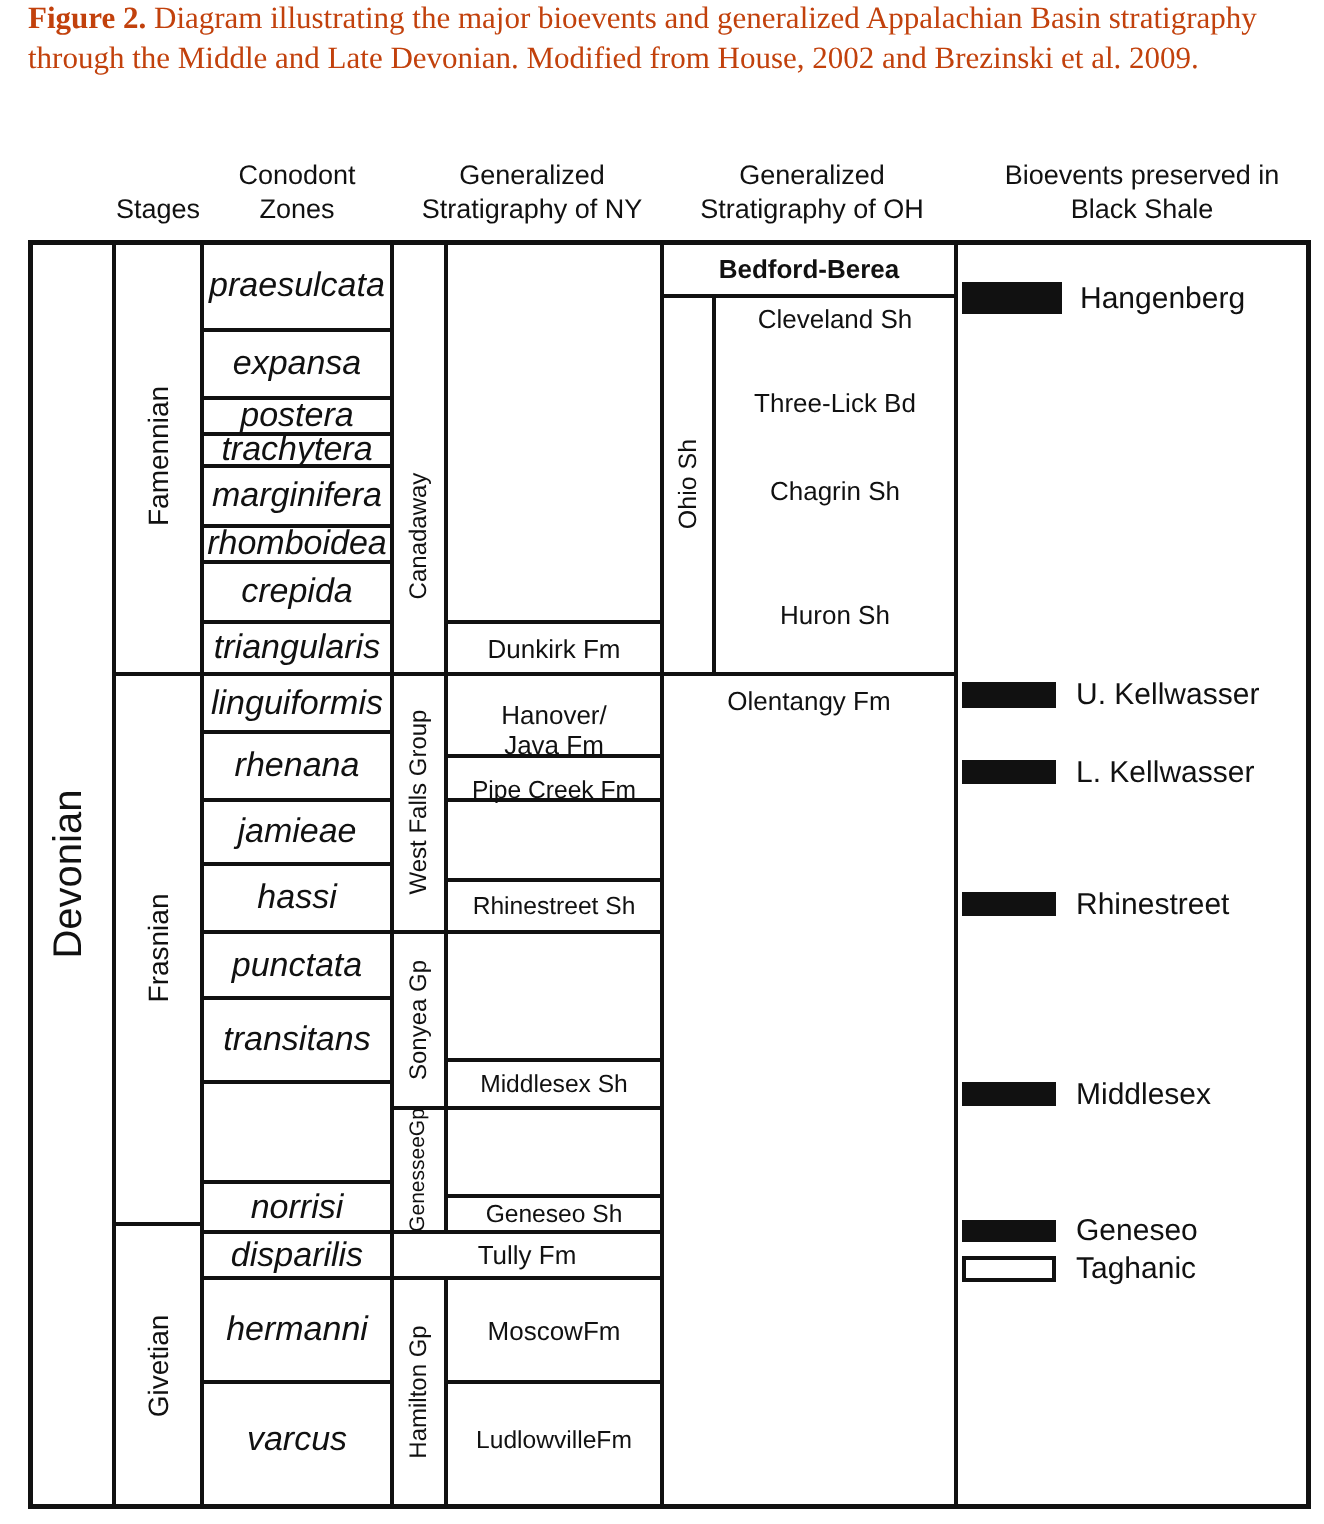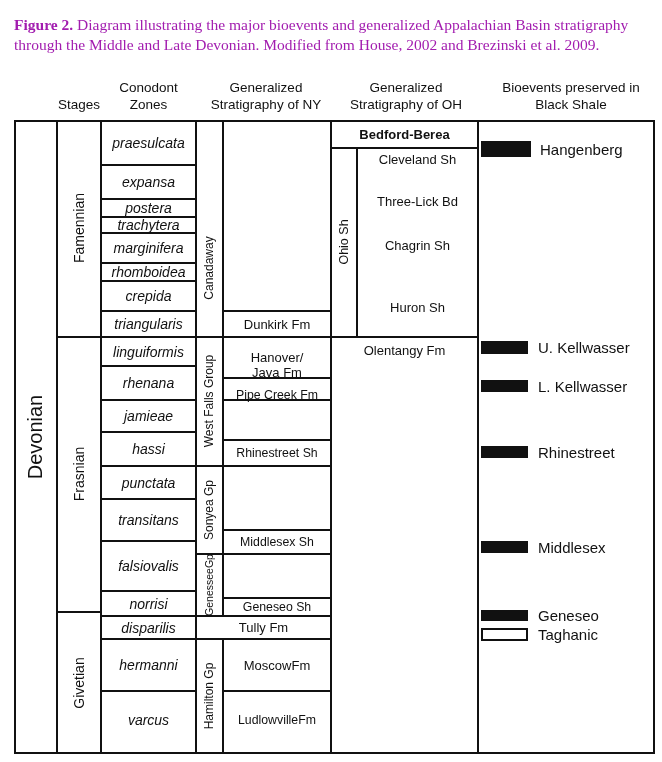--- a/index.html
+++ b/index.html
@@ -3,27 +3,27 @@
 <meta charset="utf-8">
 <style>
   * { margin:0; padding:0; box-sizing:border-box; }
   body { background:#fff; }
   #canvas {
     position:relative; width:662px; height:762px; background:#ffffff;
     font-family:"Liberation Sans", sans-serif; color:#111;
     overflow:hidden;
   }
   .caption {
-    position:absolute; left:14px; top:15px; width:640px;
-    font-family:"Liberation Serif", serif; font-size:15.5px; line-height:1.28; color:#a21caf;
+    position:absolute; left:14px; top:0; width:640px;
+    font-family:"Liberation Serif", serif; font-size:15.5px; line-height:1.28; color:#c2410c;
   }
   .caption .figlabel { font-weight:bold; }
   .hdr { position:absolute; font-size:13.5px; line-height:1.25; text-align:center; color:#111; }
   .cell { position:absolute; display:flex; align-items:center; justify-content:center; text-align:center; }
-  .zone { left:101px; width:95px; font-style:italic; font-size:14px; }
+  .zone { left:101px; width:95px; font-style:italic; font-size:17px; }
   .fm { font-size:13px; }
   .fm-sm { font-size:12.3px; }
   .vtext {
     position:absolute; white-space:nowrap;
     transform: translate(-50%,-50%) rotate(-90deg);
     font-size:14px;
   }
   .bio-bar { position:absolute; background:#111; }
   .bio-bar[data-filled="false"] { background:#fff; border:2.5px solid #111; }
   .bio-label { position:absolute; display:flex; align-items:center; font-size:15px; }
@@ -71,21 +71,20 @@
   <div class="cell zone" style="top:233px;height:30px;">marginifera</div>
   <div class="cell zone" style="top:263px;height:18px;">rhomboidea</div>
   <div class="cell zone" style="top:281px;height:30px;">crepida</div>
   <div class="cell zone" style="top:311px;height:26px;">triangularis</div>
   <div class="cell zone" style="top:337px;height:29px;">linguiformis</div>
   <div class="cell zone" style="top:366px;height:34px;">rhenana</div>
   <div class="cell zone" style="top:400px;height:32px;">jamieae</div>
   <div class="cell zone" style="top:432px;height:34px;">hassi</div>
   <div class="cell zone" style="top:466px;height:33px;">punctata</div>
   <div class="cell zone" style="top:499px;height:42px;">transitans</div>
-  <div class="cell zone" style="top:541px;height:50px;">falsiovalis</div>
   <div class="cell zone" style="top:591px;height:25px;">norrisi</div>
   <div class="cell zone" style="top:616px;height:23px;">disparilis</div>
   <div class="cell zone" style="top:639px;height:52px;">hermanni</div>
   <div class="cell zone" style="top:691px;height:58px;">varcus</div>
 
   <div class="vtext" style="left:209px;top:268px;font-size:12px;">Canadaway</div>
   <div class="vtext" style="left:209px;top:401px;font-size:12px;">West Falls Group</div>
   <div class="vtext" style="left:209px;top:510px;font-size:12px;">Sonyea Gp</div>
   <div class="vtext" style="left:209px;top:585px;font-size:10.5px;">GenesseeGp</div>
   <div class="vtext" style="left:209px;top:696px;font-size:12px;">Hamilton Gp</div>

